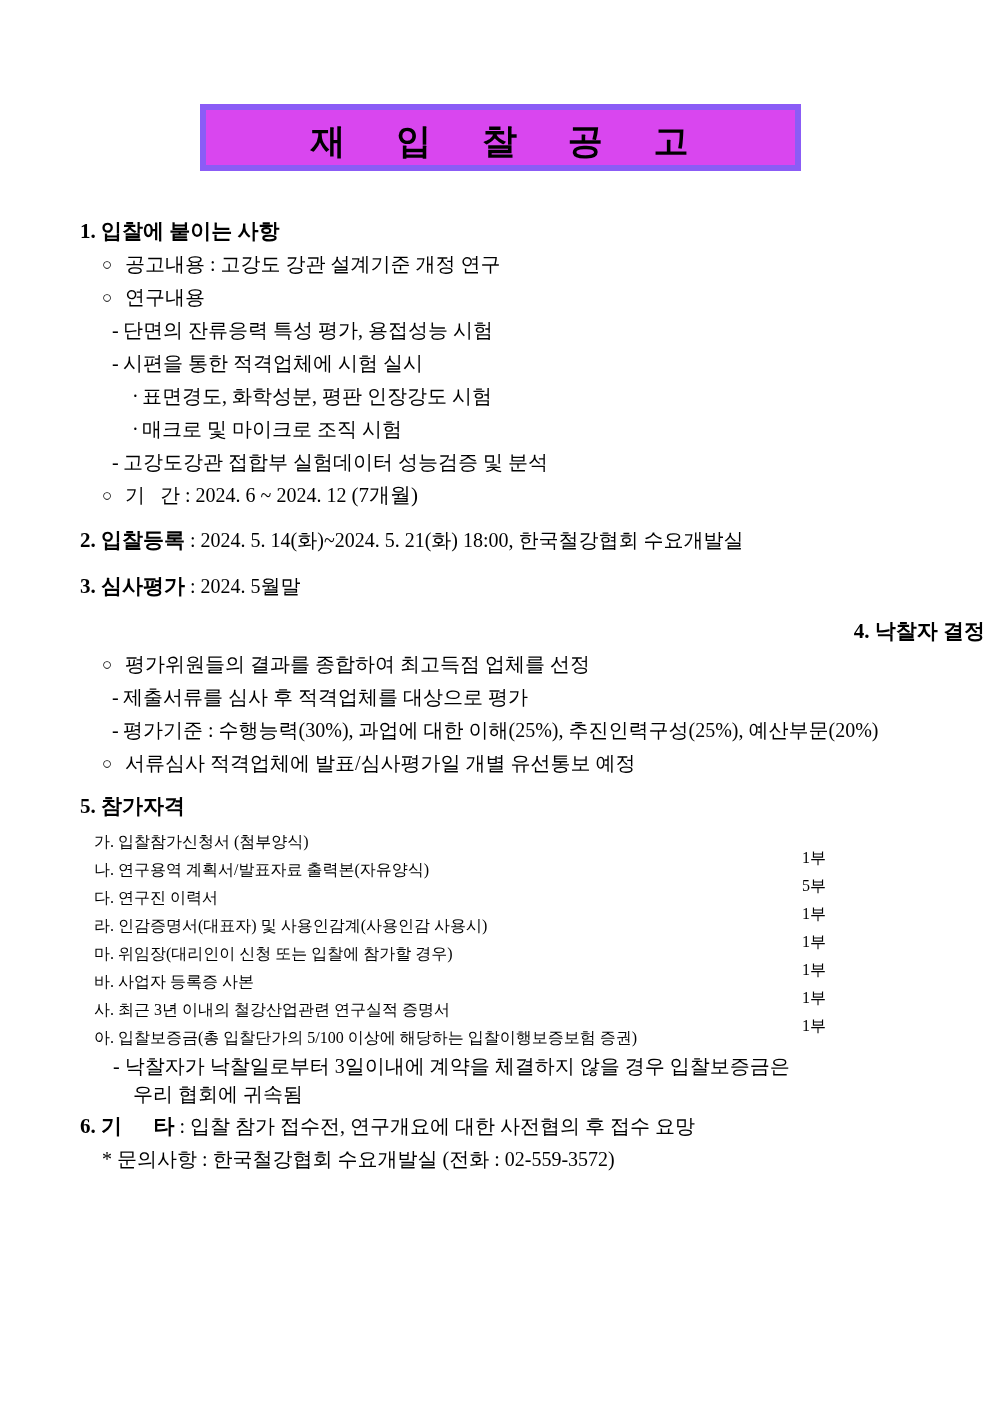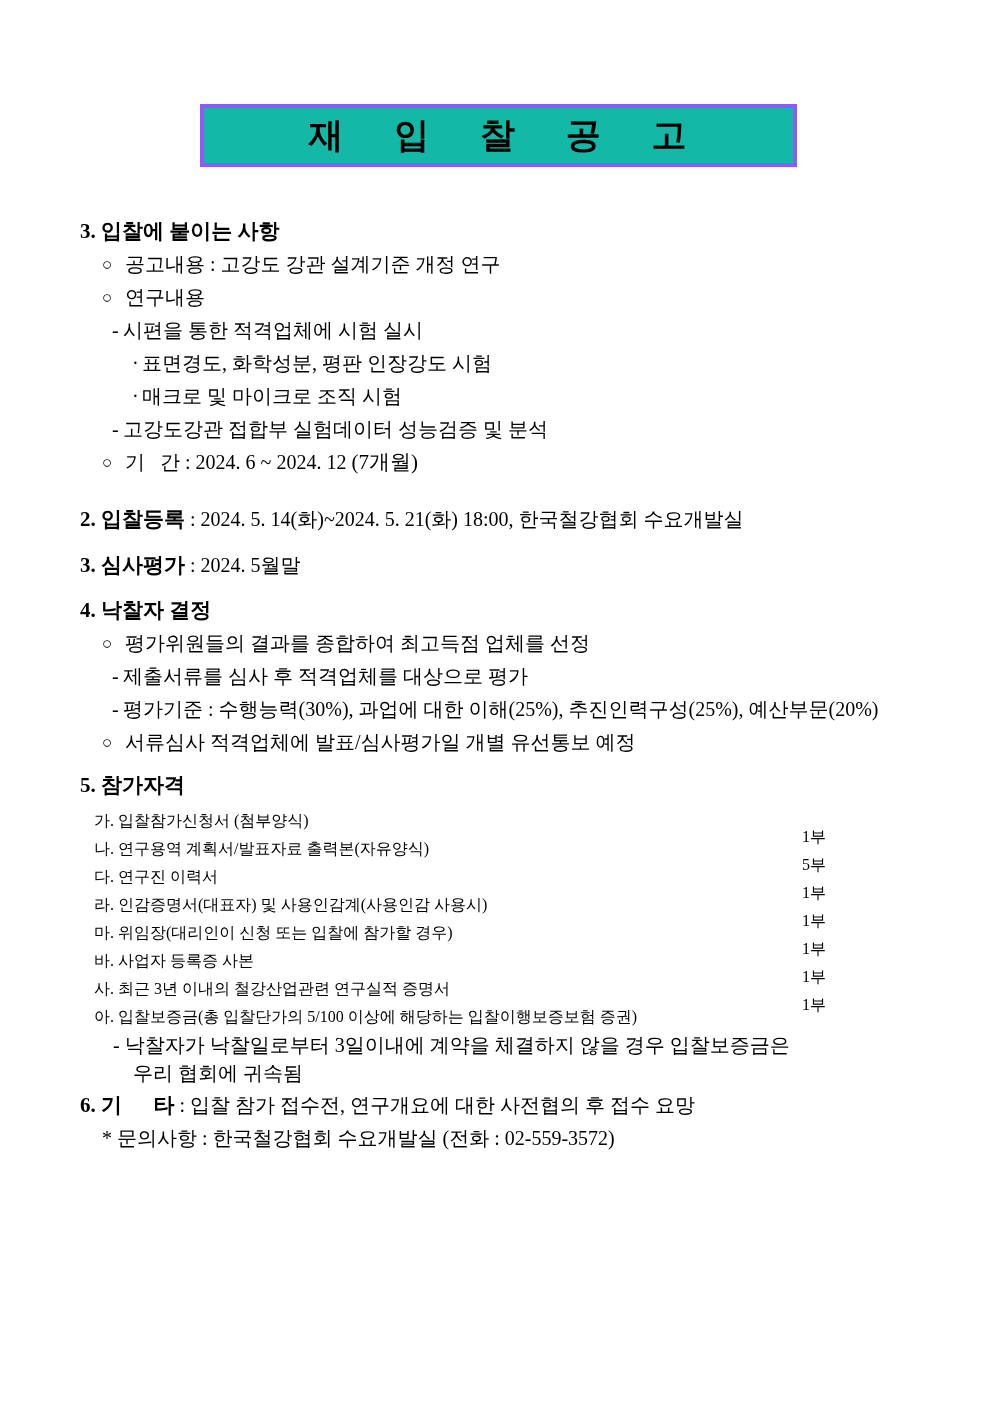--- a/index.html
+++ b/index.html
@@ -7,22 +7,22 @@
     width: 992px; height: 1403px;
     background: #ffffff; color: #000000;
     font-family: "Liberation Serif", "DejaVu Serif", serif;
   }
   .page { position: relative; width: 992px; height: 1403px; overflow: hidden; }
 
   
   .title-box {
     position: absolute; left: 200px; top: 104px;
     width: 589px; height: 55px;
-    border: 4px solid #8b5cf6; background: #14b8a6;
-    display: flex; align-items: center; justify-content: center;
+    border: 6px solid #8b5cf6; background: #d946ef;
+    display: flex; align-items: flex-end; justify-content: center;
   }
   .title-box .t {
     font-size: 35px; font-weight: bold; letter-spacing: 2px;
     word-spacing: 38px; white-space: pre;
   }
 
   
   .content { position: absolute; left: 80px; top: 215px; width: 905px; }
 
   .line { white-space: pre; font-size: 20px; line-height: 33px; }
@@ -34,23 +34,23 @@
 
   .b { display: inline-block; }
   .b-circ { width: 23px; font-size: 17px; vertical-align: 1px; }
   .b-dash { width: 11px; }
   .b-dot  { width: 10px; }
 
   .lbl { font-weight: bold; }
   .small { font-size: 21px; }
 
   
-  .s2 { margin-top: 24px; }
+  .s2 { margin-top: 12px; }
   .s3 { margin-top: 13px; }
-  .s4h { margin-top: 12px; }
+  .s4h { margin-top: 12px; text-align: right; }
   .s5h { margin-top: 11px; line-height: 30px; }
   .s5rows { margin-top: 7px; }
 
   .row5 { position: relative; white-space: pre; font-size: 16px; line-height: 28px; padding-left: 14px; }
   .row5 .count { position: absolute; left: 722px; top: 16px; }
   .subline { white-space: pre; font-size: 20px; line-height: 28px; }
   .sub1 { padding-left: 33px; }
   .sub2 { padding-left: 53px; }
   .s6 { margin-top: 2px; }
 </style>
@@ -58,23 +58,24 @@
 <body>
 
 <div class="page">
 
   <div class="title-box">
     <span class="t">재 입 찰 공 고</span>
   </div>
 
   <div class="content">
 
-    <div class="heading">3. 입찰에 붙이는 사항</div>
+    <div class="heading">1. 입찰에 붙이는 사항</div>
     <div class="line ind-a"><span class="b b-circ">○</span><span>공고내용 : 고강도 강관 설계기준 개정 연구</span></div>
     <div class="line ind-a"><span class="b b-circ">○</span><span>연구내용</span></div>
+    <div class="line ind-b"><span class="b b-dash">-</span><span>단면의 잔류응력 특성 평가, 용접성능 시험</span></div>
     <div class="line ind-b"><span class="b b-dash">-</span><span>시편을 통한 적격업체에 시험 실시</span></div>
     <div class="line ind-c"><span class="b b-dot">·</span><span>표면경도, 화학성분, 평판 인장강도 시험</span></div>
     <div class="line ind-c"><span class="b b-dot">·</span><span>매크로 및 마이크로 조직 시험</span></div>
     <div class="line ind-b"><span class="b b-dash">-</span><span>고강도강관 접합부 실험데이터 성능검증 및 분석</span></div>
     <div class="line ind-a"><span class="b b-circ">○</span><span>기   간 : 2024. 6 ~ 2024. 12 </span><span class="small">(7개월)</span></div>
 
     <div class="line s2"><span class="lbl heading">2. 입찰등록</span><span> : 2024. 5. 14(화)~2024. 5. 21(화) 18:00, 한국철강협회 수요개발실</span></div>
 
     <div class="line s3"><span class="lbl heading">3. 심사평가</span><span> : 2024. 5월말</span></div>
 

